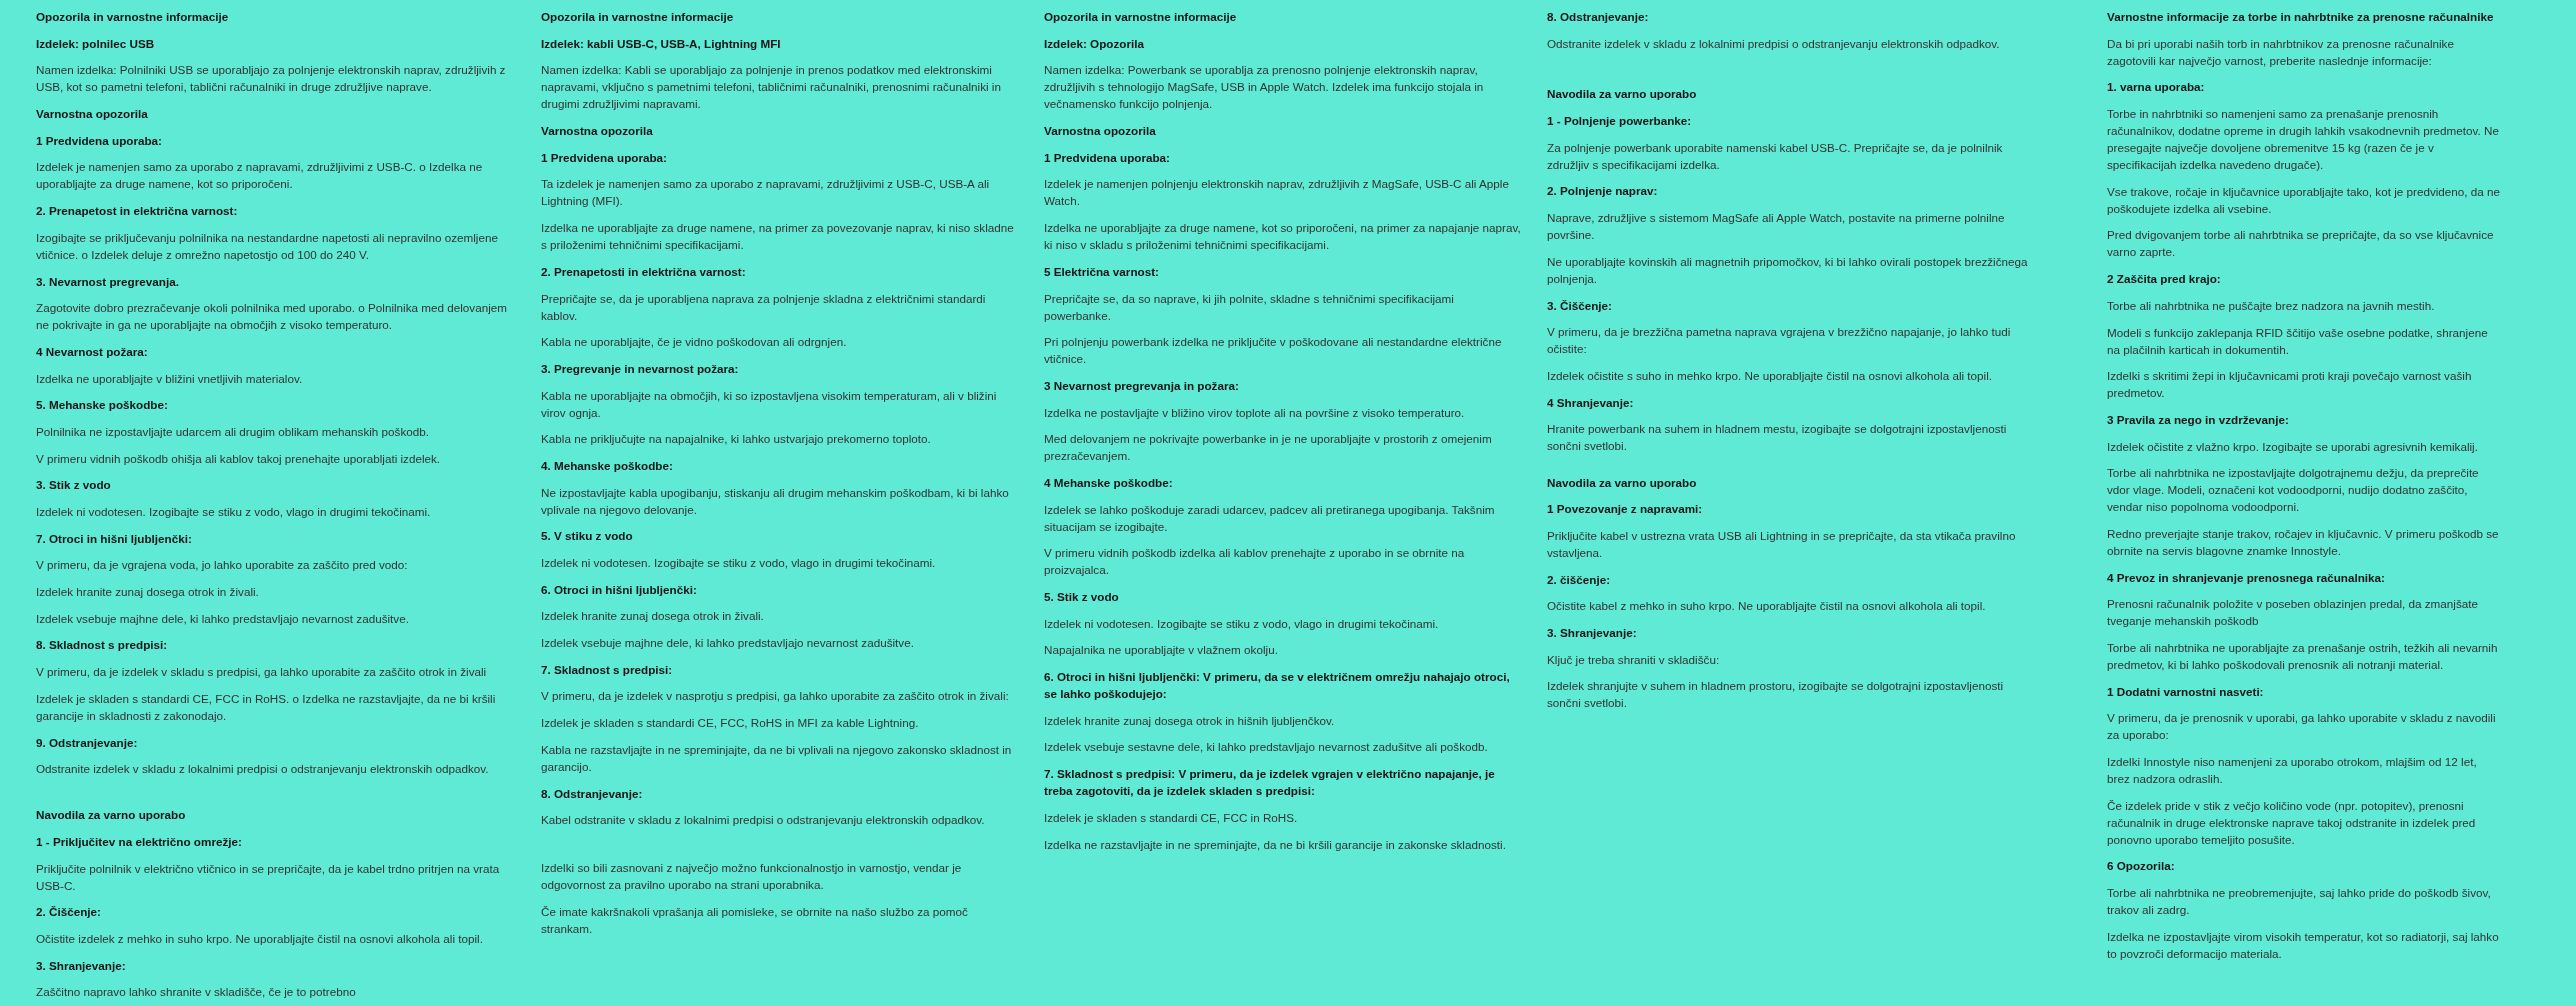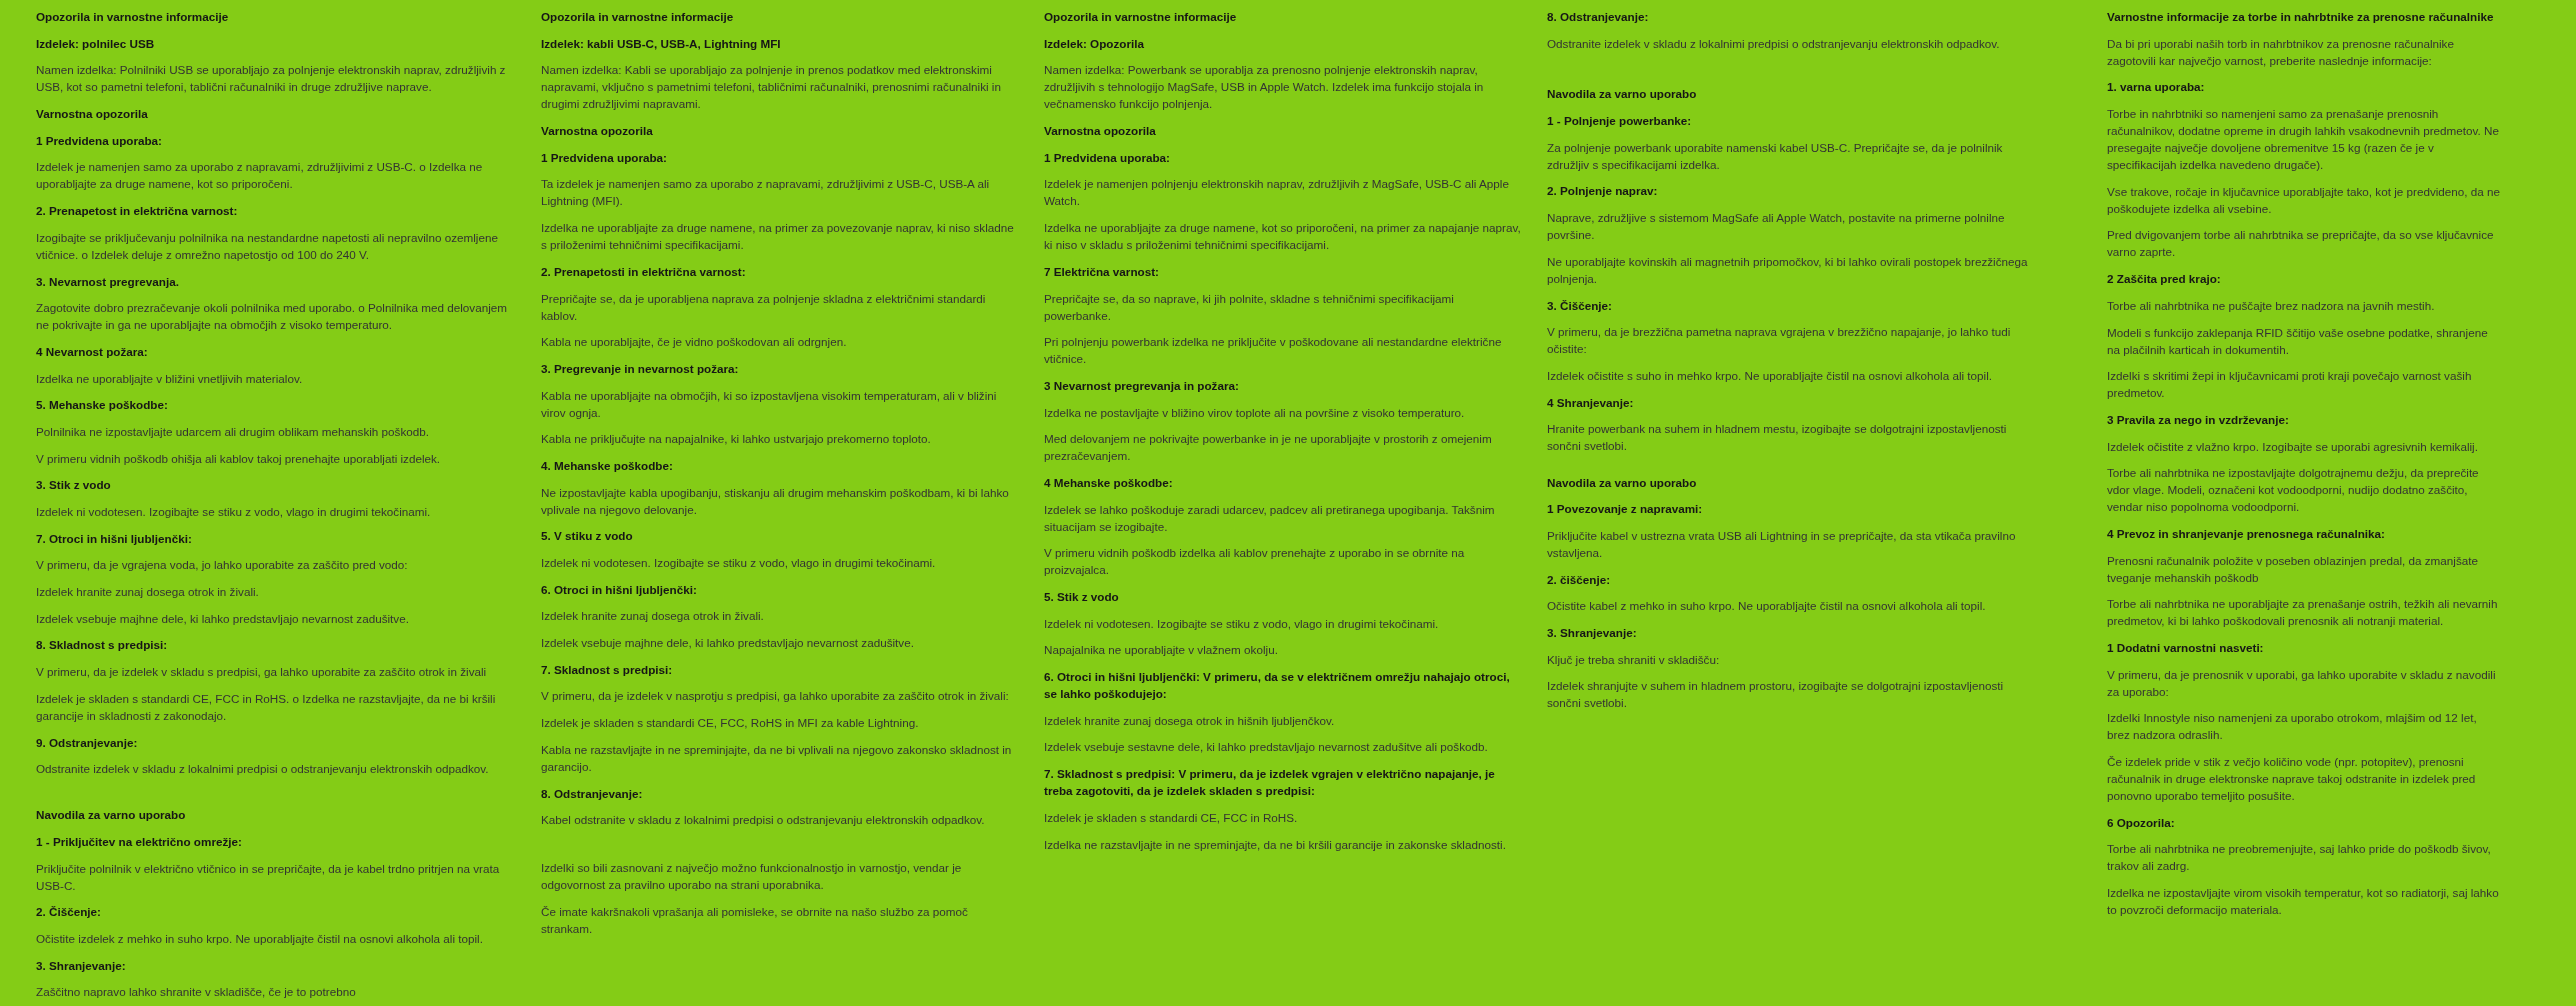--- a/index.html
+++ b/index.html
@@ -4,21 +4,21 @@
 <style>
   html, body {
     margin: 0;
     padding: 0;
     background: #ffffff;
   }
   .page {
     position: relative;
     width: 2576px;
     height: 1006px;
-    background: #84cc16;
+    background: #5eead4;
     overflow: hidden;
     font-family: "Liberation Sans", "DejaVu Sans", sans-serif;
     color: #333333;
     font-size: 11.7px;
     line-height: 17px;
   }
   .col {
     position: absolute;
     top: 8px;
   }
@@ -111,21 +111,21 @@
       <div class="para">Če imate kakršnakoli vprašanja ali pomisleke, se obrnite na našo službo za pomoč strankam.</div>
     </div>
   <div class="col col-2">
       <div class="hd">Opozorila in varnostne informacije</div>
       <div class="hd">Izdelek: Opozorila</div>
       <div class="para">Namen izdelka: Powerbank se uporablja za prenosno polnjenje elektronskih naprav, združljivih s tehnologijo MagSafe, USB in Apple Watch. Izdelek ima funkcijo stojala in večnamensko funkcijo polnjenja.</div>
       <div class="hd">Varnostna opozorila</div>
       <div class="hd">1 Predvidena uporaba:</div>
       <div class="para">Izdelek je namenjen polnjenju elektronskih naprav, združljivih z MagSafe, USB-C ali Apple Watch.</div>
       <div class="para">Izdelka ne uporabljajte za druge namene, kot so priporočeni, na primer za napajanje naprav, ki niso v skladu s priloženimi tehničnimi specifikacijami.</div>
-      <div class="hd">7 Električna varnost:</div>
+      <div class="hd">5 Električna varnost:</div>
       <div class="para">Prepričajte se, da so naprave, ki jih polnite, skladne s tehničnimi specifikacijami powerbanke.</div>
       <div class="para">Pri polnjenju powerbank izdelka ne priključite v poškodovane ali nestandardne električne vtičnice.</div>
       <div class="hd">3 Nevarnost pregrevanja in požara:</div>
       <div class="para">Izdelka ne postavljajte v bližino virov toplote ali na površine z visoko temperaturo.</div>
       <div class="para">Med delovanjem ne pokrivajte powerbanke in je ne uporabljajte v prostorih z omejenim prezračevanjem.</div>
       <div class="hd">4 Mehanske poškodbe:</div>
       <div class="para">Izdelek se lahko poškoduje zaradi udarcev, padcev ali pretiranega upogibanja. Takšnim situacijam se izogibajte.</div>
       <div class="para">V primeru vidnih poškodb izdelka ali kablov prenehajte z uporabo in se obrnite na proizvajalca.</div>
       <div class="hd">5. Stik z vodo</div>
       <div class="para">Izdelek ni vodotesen. Izogibajte se stiku z vodo, vlago in drugimi tekočinami.</div>
@@ -169,20 +169,21 @@
       <div class="para">Torbe in nahrbtniki so namenjeni samo za prenašanje prenosnih računalnikov, dodatne opreme in drugih lahkih vsakodnevnih predmetov. Ne presegajte največje dovoljene obremenitve 15 kg (razen če je v specifikacijah izdelka navedeno drugače).</div>
       <div class="para">Vse trakove, ročaje in ključavnice uporabljajte tako, kot je predvideno, da ne poškodujete izdelka ali vsebine.</div>
       <div class="para">Pred dvigovanjem torbe ali nahrbtnika se prepričajte, da so vse ključavnice varno zaprte.</div>
       <div class="hd">2 Zaščita pred krajo:</div>
       <div class="para">Torbe ali nahrbtnika ne puščajte brez nadzora na javnih mestih.</div>
       <div class="para">Modeli s funkcijo zaklepanja RFID ščitijo vaše osebne podatke, shranjene na plačilnih karticah in dokumentih.</div>
       <div class="para">Izdelki s skritimi žepi in ključavnicami proti kraji povečajo varnost vaših predmetov.</div>
       <div class="hd">3 Pravila za nego in vzdrževanje:</div>
       <div class="para">Izdelek očistite z vlažno krpo. Izogibajte se uporabi agresivnih kemikalij.</div>
       <div class="para">Torbe ali nahrbtnika ne izpostavljajte dolgotrajnemu dežju, da preprečite vdor vlage. Modeli, označeni kot vodoodporni, nudijo dodatno zaščito, vendar niso popolnoma vodoodporni.</div>
+      <div class="para">Redno preverjajte stanje trakov, ročajev in ključavnic. V primeru poškodb se obrnite na servis blagovne znamke Innostyle.</div>
       <div class="hd">4 Prevoz in shranjevanje prenosnega računalnika:</div>
       <div class="para">Prenosni računalnik položite v poseben oblazinjen predal, da zmanjšate tveganje mehanskih poškodb</div>
       <div class="para">Torbe ali nahrbtnika ne uporabljajte za prenašanje ostrih, težkih ali nevarnih predmetov, ki bi lahko poškodovali prenosnik ali notranji material.</div>
       <div class="hd">1 Dodatni varnostni nasveti:</div>
       <div class="para">V primeru, da je prenosnik v uporabi, ga lahko uporabite v skladu z navodili za uporabo:</div>
       <div class="para">Izdelki Innostyle niso namenjeni za uporabo otrokom, mlajšim od 12 let, brez nadzora odraslih.</div>
       <div class="para">Če izdelek pride v stik z večjo količino vode (npr. potopitev), prenosni računalnik in druge elektronske naprave takoj odstranite in izdelek pred ponovno uporabo temeljito posušite.</div>
       <div class="hd">6 Opozorila:</div>
       <div class="para">Torbe ali nahrbtnika ne preobremenjujte, saj lahko pride do poškodb šivov, trakov ali zadrg.</div>
       <div class="para">Izdelka ne izpostavljajte virom visokih temperatur, kot so radiatorji, saj lahko to povzroči deformacijo materiala.</div>

